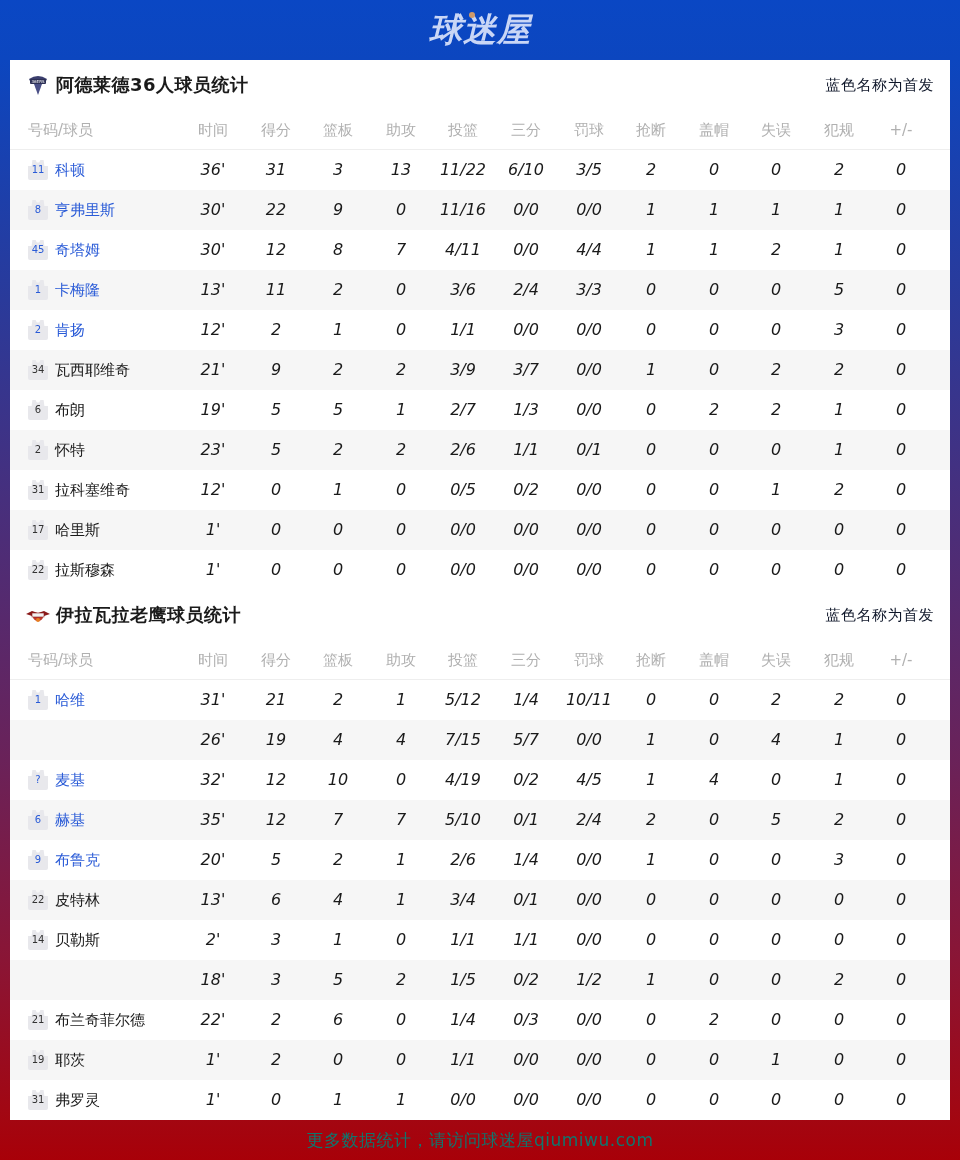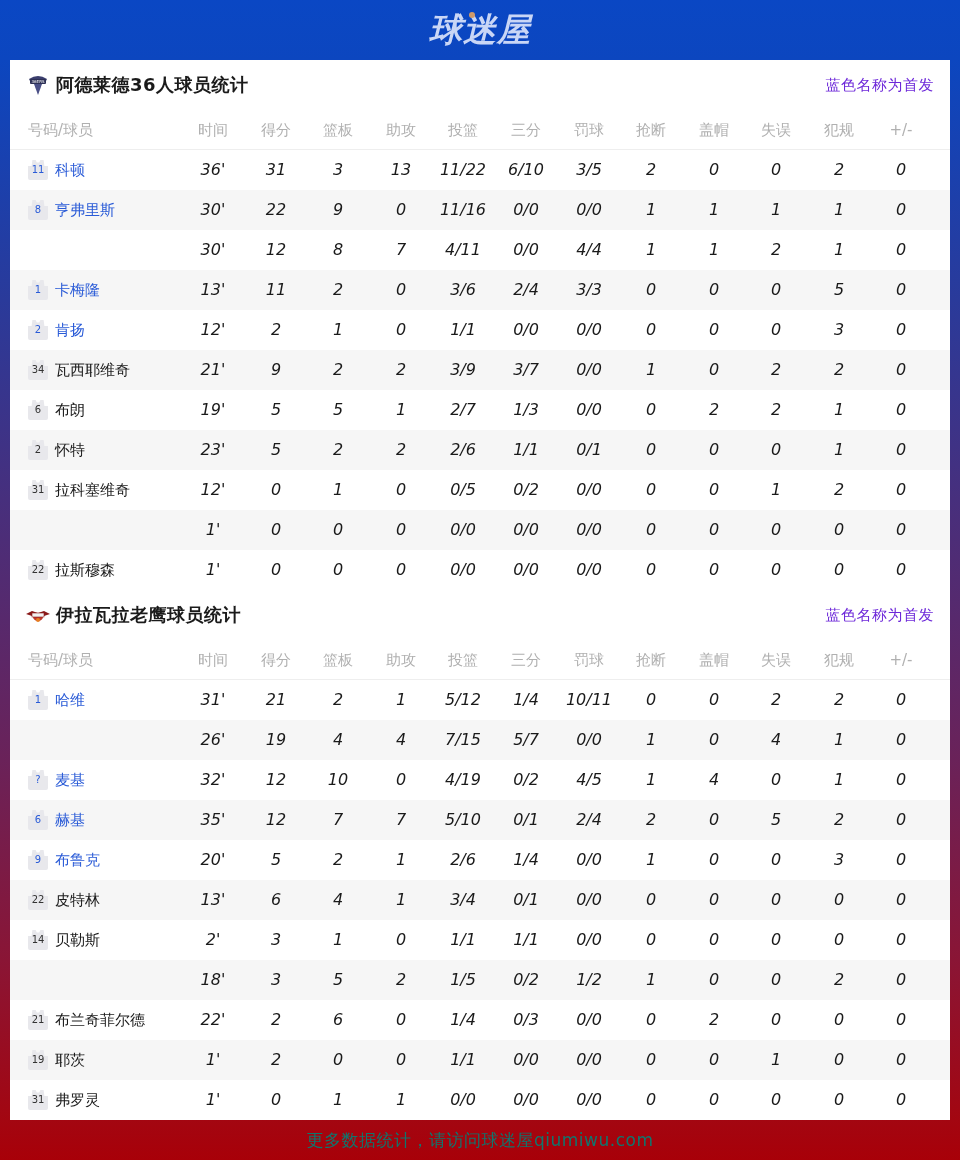--- a/index.html
+++ b/index.html
@@ -26,21 +26,21 @@
     position: absolute; left: 10px; top: 60px; width: 940px; height: 1060px;
     background: #ffffff;
   }
   .section-title {
     height: 50px; display: flex; align-items: center; padding-left: 16px; position: relative;
   }
   .team-logo { width: 24px; height: 24px; margin-right: 6px; display: inline-flex; align-items: center; justify-content: center; }
   .title-text { font-size: 18px; font-weight: bold; color: #1a1a1a; letter-spacing: 0.5px; }
   .starter-note {
     position: absolute; right: 16px; top: 50%; transform: translateY(-50%);
-    font-size: 15px; color: #6d28d9; letter-spacing: 0.5px;
+    font-size: 15px; color: #0f172a; letter-spacing: 0.5px;
   }
   .header-row, .row {
     height: 40px; display: flex; align-items: center; position: relative;
   }
   .header-row { border-bottom: 1px solid #eeeeee; }
   .header-row .cell { color: #b0b0b0; font-size: 15px; }
   .row:nth-child(even) { background: #f6f6f6; }
   .cell {
     position: absolute; top: 0; height: 40px; line-height: 40px;
     text-align: center; width: 60px; transform: translateX(-30px);
@@ -144,20 +144,26 @@
             <div class="cell c5">11/16</div>
             <div class="cell c6">0/0</div>
             <div class="cell c7">0/0</div>
             <div class="cell c8">1</div>
             <div class="cell c9">1</div>
             <div class="cell c10">1</div>
             <div class="cell c11">1</div>
             <div class="cell c12">0</div>
           </div>
           <div class="row">
+            <div class="cell player-col">
+              <div class="player-cell">
+                <span class="jersey starter">45</span>
+                <span class="pname starter">奇塔姆</span>
+              </div>
+            </div>
             <div class="cell c1">30'</div>
             <div class="cell c2">12</div>
             <div class="cell c3">8</div>
             <div class="cell c4">7</div>
             <div class="cell c5">4/11</div>
             <div class="cell c6">0/0</div>
             <div class="cell c7">4/4</div>
             <div class="cell c8">1</div>
             <div class="cell c9">1</div>
             <div class="cell c10">2</div>
@@ -278,20 +284,26 @@
             <div class="cell c5">0/5</div>
             <div class="cell c6">0/2</div>
             <div class="cell c7">0/0</div>
             <div class="cell c8">0</div>
             <div class="cell c9">0</div>
             <div class="cell c10">1</div>
             <div class="cell c11">2</div>
             <div class="cell c12">0</div>
           </div>
           <div class="row">
+            <div class="cell player-col">
+              <div class="player-cell">
+                <span class="jersey">17</span>
+                <span class="pname">哈里斯</span>
+              </div>
+            </div>
             <div class="cell c1">1'</div>
             <div class="cell c2">0</div>
             <div class="cell c3">0</div>
             <div class="cell c4">0</div>
             <div class="cell c5">0/0</div>
             <div class="cell c6">0/0</div>
             <div class="cell c7">0/0</div>
             <div class="cell c8">0</div>
             <div class="cell c9">0</div>
             <div class="cell c10">0</div>

